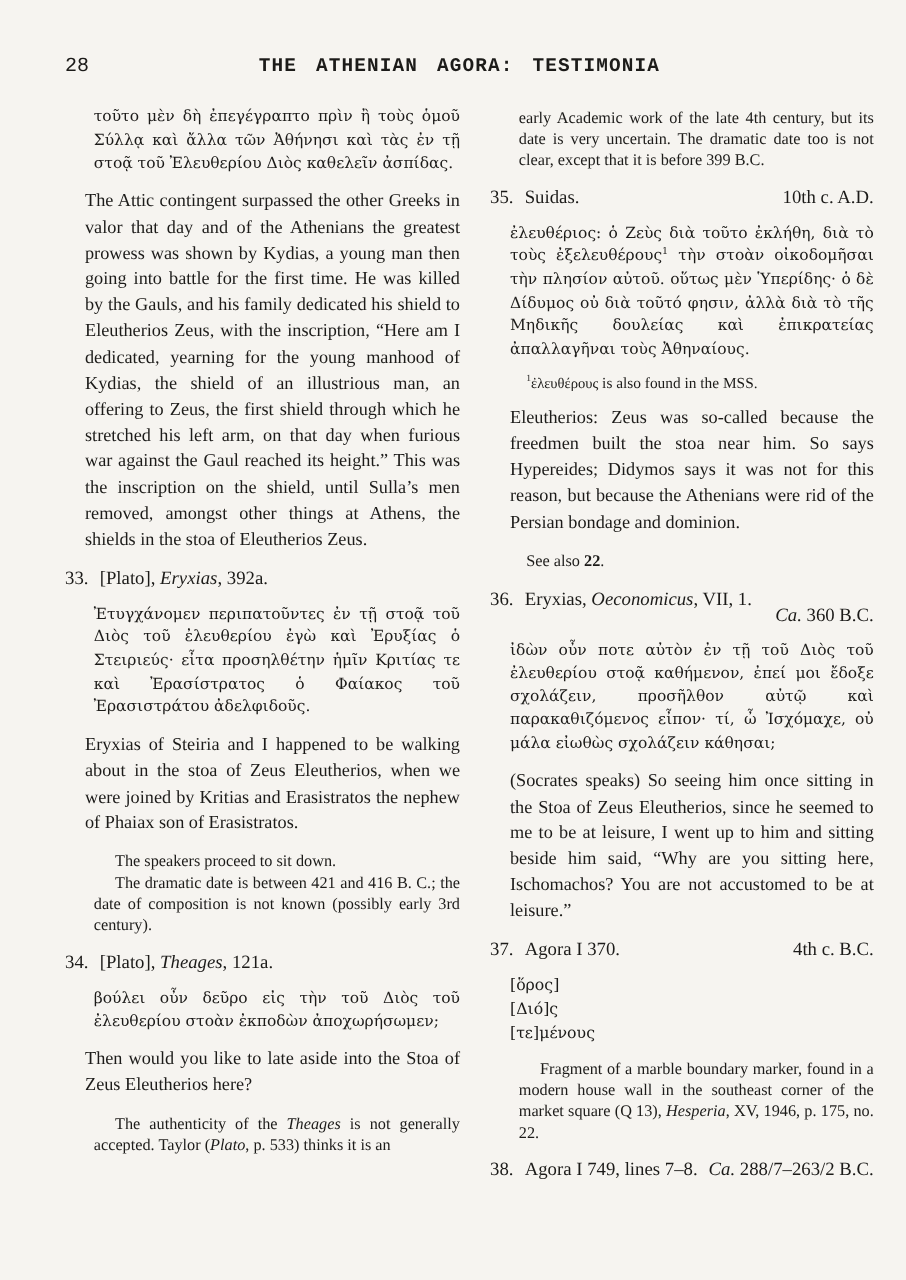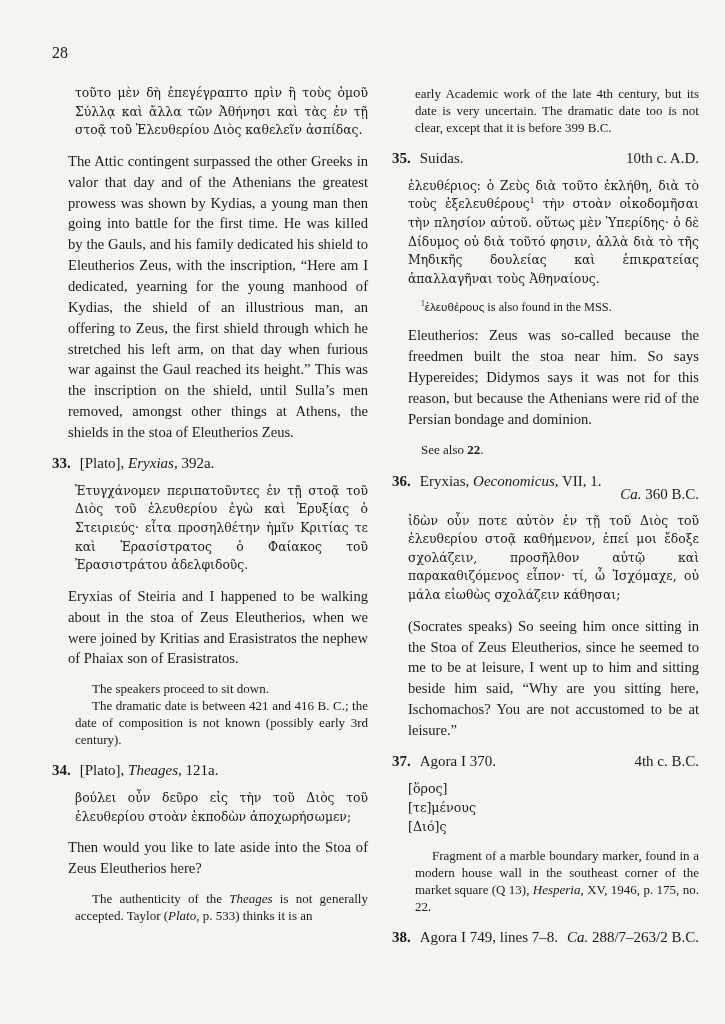--- a/index.html
+++ b/index.html
@@ -12,20 +12,21 @@
   }
   .page {
     box-sizing: border-box;
     width: 725px; height: 1024px;
     padding: 44px 42px 20px 52px;
     overflow: hidden;
   }
   .phead {
     display: flex; align-items: baseline;
     margin-bottom: 22px;
+    font-family: Liberation Mono, monospace;
   }
   .pageno { font-size: 16px; width: 46px; flex: 0 0 auto; }
   .ptitle {
     flex: 1; text-align: center;
     font-size: 15.5px; letter-spacing: 0.9px; word-spacing: 5px;
     font-weight: 600;
   }
   .pspacer { width: 46px; flex: 0 0 auto; }
 
   .cols { display: flex; gap: 24px; }
@@ -40,37 +41,37 @@
     text-align: justify;
     margin-bottom: 12px;
   }
   .greek {
     font-family: "DejaVu Serif", serif;
     font-size: 12.4px; line-height: 1.5;
     text-align: justify;
     margin-bottom: 11px;
   }
   .colL .greek { padding-left: 7px; }
-  .gkinline { font-family: Liberation Sans, sans-serif; font-size: 0.95em; }
+  .gkinline { font-family: Liberation Serif, serif; font-size: 0.95em; }
 
   .note {
     font-size: 13px; line-height: 1.3;
     text-align: justify;
     padding-left: 7px;
     margin: 2px 0 13px;
   }
   .note p { text-indent: 17px; }
   .note p.noindent { text-indent: 0; }
 
   .ehead {
     margin: 5px 0 10px -16px;
     font-size: 15px;
     display: flex; justify-content: space-between; align-items: baseline;
   }
-  .enum { font-weight: bold; margin-right: 9px; }
+  .enum { font-weight: normal; margin-right: 9px; }
   .ecite { white-space: nowrap; }
   .edate { white-space: nowrap; }
   .edateline {
     text-align: right;
     font-size: 15px;
     margin: -6px 0 9px;
   }
   .ehead.tight { margin-bottom: 2px; }
 
   .fnote {
@@ -94,20 +95,21 @@
   }
   i { font-style: italic; }
 </style>
 </head>
 <body>
 
 <div class="page">
 
   <div class="phead">
     <span class="pageno">28</span>
+    <span class="ptitle">THE ATHENIAN AGORA: TESTIMONIA</span>
     <span class="pspacer"></span>
   </div>
 
   <div class="cols">
 
     <div class="col colL">
 
       <p class="greek">τοῦτο μὲν δὴ ἐπεγέγραπτο πρὶν ἢ τοὺς ὁμοῦ Σύλλᾳ καὶ ἄλλα τῶν Ἀθήνησι καὶ τὰς ἐν τῇ στοᾷ τοῦ Ἐλευθερίου Διὸς καθελεῖν ἀσπίδας.</p>
 
       <p class="trans">The Attic contingent surpassed the other Greeks in valor that day and of the Athenians the greatest prowess was shown by Kydias, a young man then going into battle for the first time. He was killed by the Gauls, and his family dedicated his shield to Eleutherios Zeus, with the inscription, “Here am I dedicated, yearning for the young manhood of Kydias, the shield of an illustrious man, an offering to Zeus, the first shield through which he stretched his left arm, on that day when furious war against the Gaul reached its height.” This was the inscription on the shield, until Sulla’s men removed, amongst other things at Athens, the shields in the stoa of Eleutherios Zeus.</p>
@@ -168,22 +170,22 @@
 
       <p class="trans">(Socrates speaks) So seeing him once sitting in the Stoa of Zeus Eleutherios, since he seemed to me to be at leisure, I went up to him and sitting beside him said, “Why are you sitting here, Ischomachos? You are not accustomed to be at leisure.”</p>
 
       <div class="ehead">
         <span class="ecite"><span class="enum">37.</span><span>Agora I 370.</span></span>
         <span class="edate">4th c. B.C.</span>
       </div>
 
       <div class="inscr">
         <div>[ὅρος]</div>
+        <div>[Διό]ς</div>
         <div>[τε]μένους</div>
-        <div>[Διό]ς</div>
       </div>
 
       <div class="note">
         <p><span>Fragment of a marble boundary marker, found in a modern house wall in the southeast corner of the market square (Q 13), </span><i>Hesperia</i><span>, XV, 1946, p. 175, no. 22.</span></p>
       </div>
 
       <div class="ehead">
         <span class="ecite"><span class="enum">38.</span><span>Agora I 749, lines 7–8.</span></span>
         <span class="edate"><i>Ca.</i><span> 288/7–263/2 B.C.</span></span>
       </div>

